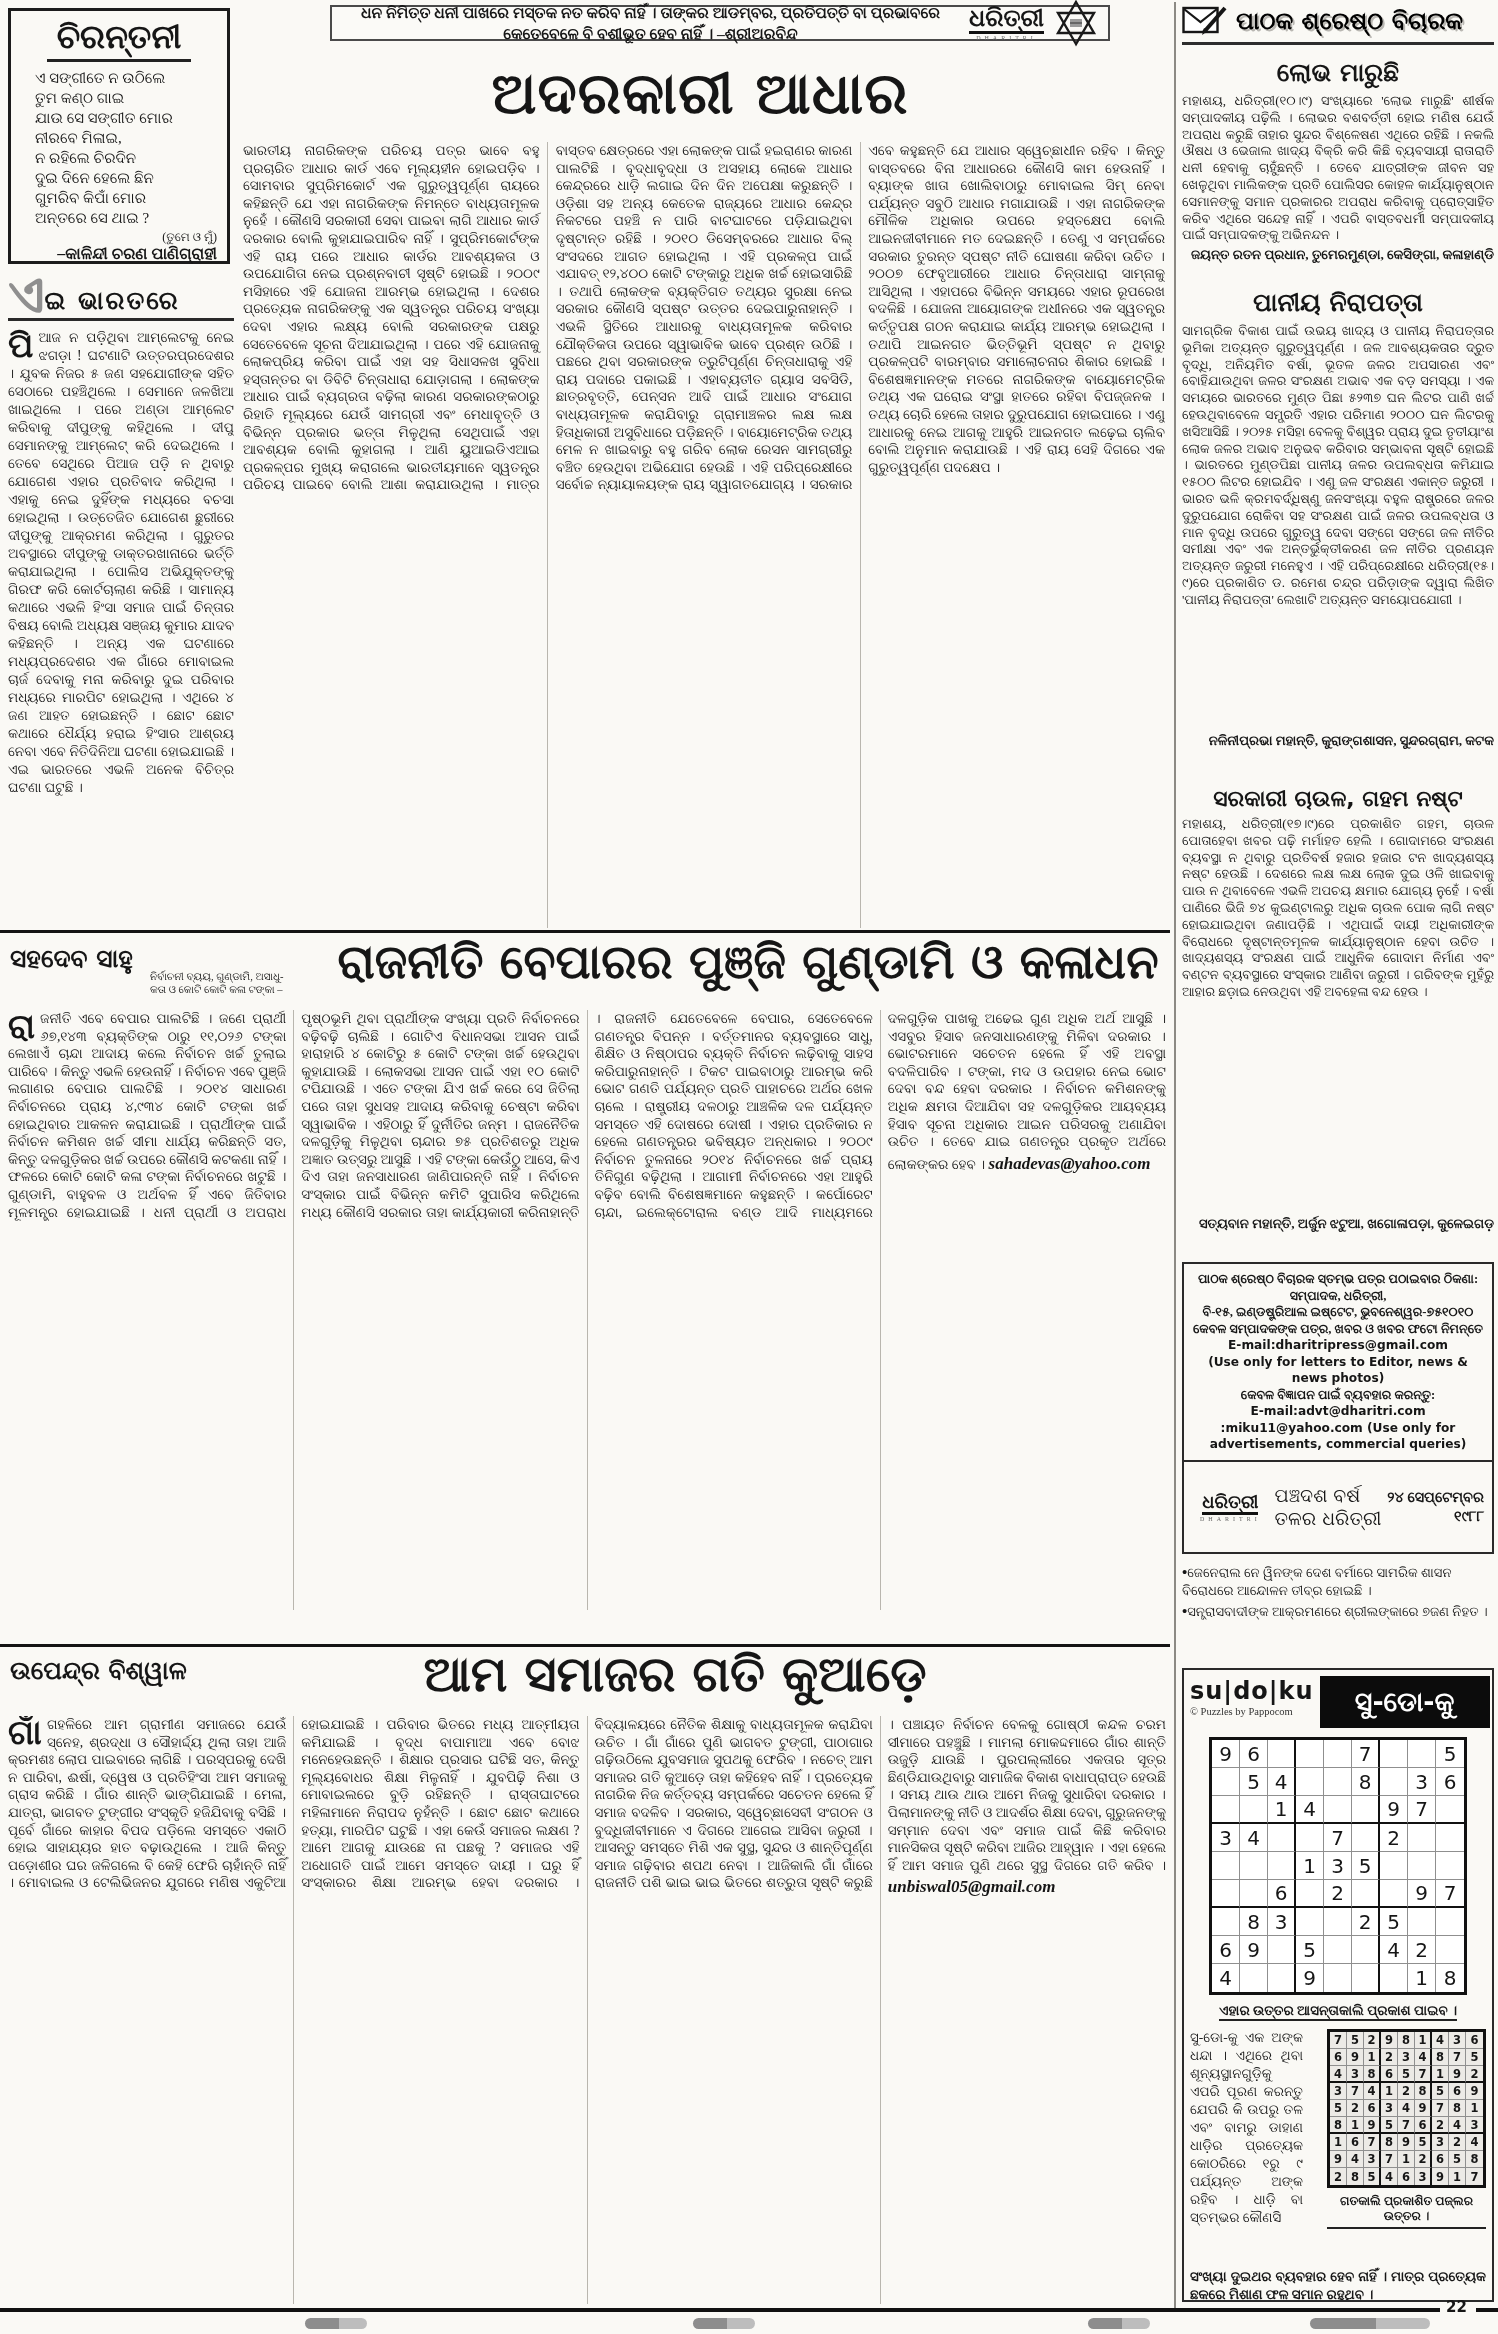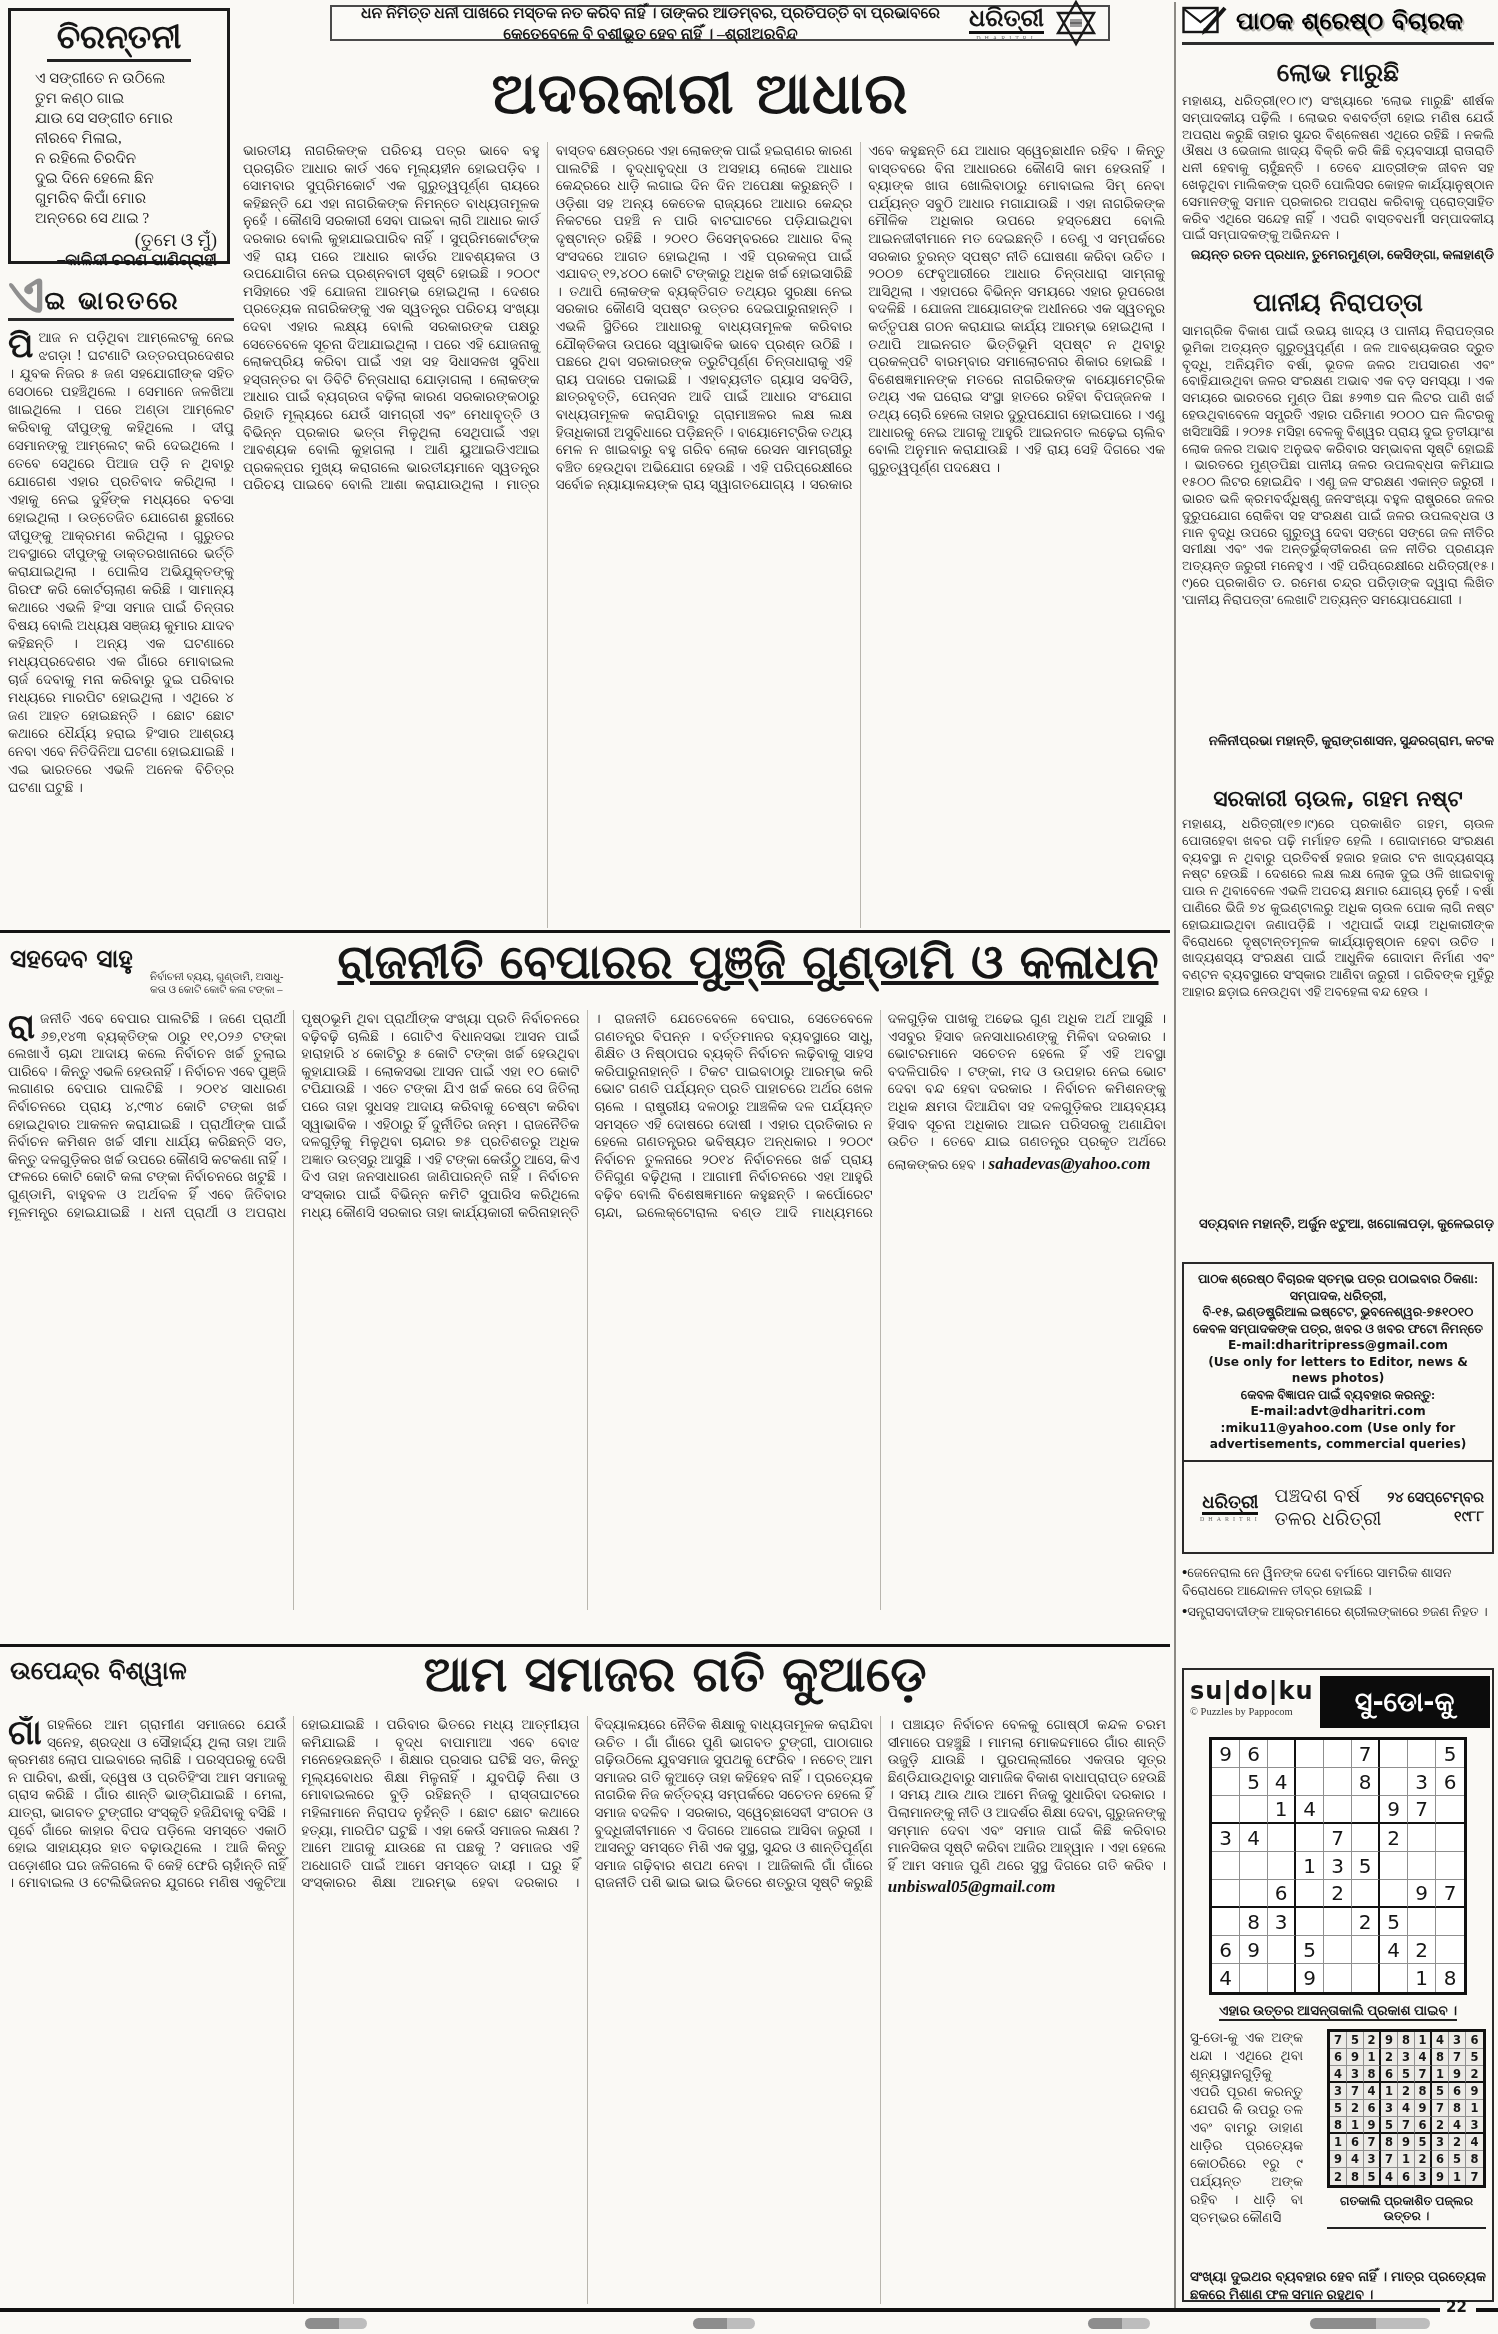--- a/index.html
+++ b/index.html
@@ -6,21 +6,21 @@
   .page{position:relative;width:1498px;height:2334px;background:#faf9f5;color:#161616;
         font-family:"Liberation Serif","DejaVu Serif",serif;overflow:hidden;margin:0 auto;}
   .jt{text-align:justify;}
   
   .poem-box{position:absolute;left:8px;top:8px;width:222px;height:256px;border:3px solid #1c1c1c;
             padding:6px 10px;box-sizing:border-box;}
   .poem-title{text-align:center;font-weight:900;font-size:33px;font-family:"DejaVu Sans",sans-serif;}
   .poem-title span{display:inline-block;border-bottom:3px solid #222;padding:0 10px 2px;}
   .poem-lines{margin-top:6px;font-size:15px;line-height:20px;padding-left:14px;}
   .poem-lines span{display:block;}
-  .poem-src{text-align:right;font-size:18px;margin-top:2px;}
+  .poem-src{text-align:right;font-size:12px;margin-top:2px;}
   .poem-author{text-align:right;font-weight:bold;font-size:16px;}
   
   .banner{position:absolute;left:330px;top:5px;width:780px;height:36px;border:2px solid #4a4a4a;
           display:flex;align-items:center;box-sizing:border-box;padding:2px 8px;background:#fbfaf7;}
   .banner-quote{flex:1;text-align:center;font-weight:bold;font-size:15.5px;line-height:21px;padding:0 6px;}
   .brand{display:flex;flex-direction:column;align-items:center;margin:0 8px;}
   .brand-word{font-family:"DejaVu Sans",sans-serif;font-weight:900;font-size:24px;border-bottom:3px solid #111;line-height:26px;}
   .brand-cap{font-size:6px;letter-spacing:4px;color:#666;margin-top:1px;}
   
   .main-headline{position:absolute;left:250px;top:60px;width:900px;text-align:center;
@@ -155,21 +155,21 @@
 
   <div class="hrule" style="top:930px;width:1170px;"></div>
   <div class="hrule" style="top:1644px;width:1170px;"></div>
   <div class="vrule"></div>
 
   <div class="byline" style="left:10px;top:944px;">ସହଦେବ ସାହୁ</div>
   <div class="kicker" style="left:150px;top:970px;">
     <span>ନିର୍ବାଚନୀ ବ୍ୟୟ, ଗୁଣ୍ଡାମି, ଅସାଧୁ-</span><br>
     <span>କତା ଓ କୋଟି କୋଟି କଳା ଟଙ୍କା –</span>
   </div>
-  <div class="art-headline" style="left:330px;top:934px;width:836px;font-size:47px;text-decoration:underline;">ରାଜନୀତି ବେପାରର ପୁଞ୍ଜି ଗୁଣ୍ଡାମି ଓ କଳାଧନ</div>
+  <div class="art-headline" style="left:330px;top:934px;width:836px;font-size:47px;">ରାଜନୀତି ବେପାରର ପୁଞ୍ଜି ଗୁଣ୍ଡାମି ଓ କଳାଧନ</div>
   <div class="art-body jt" style="left:8px;top:1010px;width:1158px;height:600px;">
     <span class="dropcap">ରା</span><span>ଜନୀତି ଏବେ ବେପାର ପାଲଟିଛି । ଜଣେ ପ୍ରାର୍ଥୀ ୬୭,୧୪୩ ବ୍ୟକ୍ତିଙ୍କ ଠାରୁ ୧୧,୦୨୬ ଟଙ୍କା ଲେଖାଏଁ ଚାନ୍ଦା ଆଦାୟ କଲେ ନିର୍ବାଚନ ଖର୍ଚ୍ଚ ତୁଲାଇ ପାରିବେ । କିନ୍ତୁ ଏଭଳି ହେଉନାହିଁ । ନିର୍ବାଚନ ଏବେ ପୁଞ୍ଜି ଲଗାଣର ବେପାର ପାଲଟିଛି । ୨୦୧୪ ସାଧାରଣ ନିର୍ବାଚନରେ ପ୍ରାୟ ୪,୯୩୪ କୋଟି ଟଙ୍କା ଖର୍ଚ୍ଚ ହୋଇଥିବାର ଆକଳନ କରାଯାଇଛି ।  ପ୍ରାର୍ଥୀଙ୍କ ପାଇଁ ନିର୍ବାଚନ କମିଶନ ଖର୍ଚ୍ଚ ସୀମା ଧାର୍ଯ୍ୟ କରିଛନ୍ତି ସତ, କିନ୍ତୁ ଦଳଗୁଡ଼ିକର ଖର୍ଚ୍ଚ ଉପରେ କୌଣସି କଟକଣା ନାହିଁ । ଫଳରେ କୋଟି କୋଟି କଳା ଟଙ୍କା ନିର୍ବାଚନରେ ଖଟୁଛି । ଗୁଣ୍ଡାମି, ବାହୁବଳ ଓ ଅର୍ଥବଳ ହିଁ ଏବେ ଜିତିବାର ମୂଳମନ୍ତ୍ର ହୋଇଯାଇଛି । ଧନୀ ପ୍ରାର୍ଥୀ ଓ ଅପରାଧ ପୃଷ୍ଠଭୂମି ଥିବା ପ୍ରାର୍ଥୀଙ୍କ ସଂଖ୍ୟା ପ୍ରତି ନିର୍ବାଚନରେ ବଢ଼ିବଢ଼ି ଚାଲିଛି ।  ଗୋଟିଏ ବିଧାନସଭା ଆସନ ପାଇଁ ହାରାହାରି ୪ କୋଟିରୁ ୫ କୋଟି ଟଙ୍କା ଖର୍ଚ୍ଚ ହେଉଥିବା କୁହାଯାଉଛି । ଲୋକସଭା ଆସନ ପାଇଁ ଏହା ୧୦ କୋଟି ଟପିଯାଉଛି । ଏତେ ଟଙ୍କା ଯିଏ ଖର୍ଚ୍ଚ କରେ ସେ ଜିତିଲା ପରେ ତାହା ସୁଧସହ ଆଦାୟ କରିବାକୁ ଚେଷ୍ଟା କରିବା ସ୍ୱାଭାବିକ । ଏହିଠାରୁ ହିଁ ଦୁର୍ନୀତିର ଜନ୍ମ ।  ରାଜନୈତିକ ଦଳଗୁଡ଼ିକୁ ମିଳୁଥିବା ଚାନ୍ଦାର ୭୫ ପ୍ରତିଶତରୁ ଅଧିକ ଅଜ୍ଞାତ ଉତ୍ସରୁ ଆସୁଛି । ଏହି ଟଙ୍କା କେଉଁଠୁ ଆସେ, କିଏ ଦିଏ ତାହା ଜନସାଧାରଣ ଜାଣିପାରନ୍ତି ନାହିଁ । ନିର୍ବାଚନ ସଂ‌ସ୍କାର ପାଇଁ ବିଭିନ୍ନ କମିଟି ସୁପାରିସ କରିଥିଲେ ମଧ୍ୟ କୌଣସି ସରକାର ତାହା କାର୍ଯ୍ୟକାରୀ କରିନାହାନ୍ତି । ରାଜନୀତି ଯେତେବେଳେ ବେପାର, ସେତେବେଳେ ଗଣତନ୍ତ୍ର ବିପନ୍ନ ।  ବର୍ତ୍ତମାନର ବ୍ୟବସ୍ଥାରେ ସାଧୁ, ଶିକ୍ଷିତ ଓ ନିଷ୍ଠାପର ବ୍ୟକ୍ତି ନିର୍ବାଚନ ଲଢ଼ିବାକୁ ସାହସ କରିପାରୁନାହାନ୍ତି । ଟିକଟ ପାଇବାଠାରୁ ଆରମ୍ଭ କରି ଭୋଟ ଗଣତି ପର୍ଯ୍ୟନ୍ତ ପ୍ରତି ପାହାଚରେ ଅର୍ଥର ଖେଳ ଚାଲେ । ରାଷ୍ଟ୍ରୀୟ ଦଳଠାରୁ ଆଞ୍ଚଳିକ ଦଳ ପର୍ଯ୍ୟନ୍ତ ସମସ୍ତେ ଏହି ଦୋଷରେ ଦୋଷୀ । ଏହାର ପ୍ରତିକାର ନ ହେଲେ ଗଣତନ୍ତ୍ରର ଭବିଷ୍ୟତ ଅନ୍ଧକାର ।  ୨୦୦୯ ନିର୍ବାଚନ ତୁଳନାରେ ୨୦୧୪ ନିର୍ବାଚନରେ ଖର୍ଚ୍ଚ ପ୍ରାୟ ତିନିଗୁଣ ବଢ଼ିଥିଲା । ଆଗାମୀ ନିର୍ବାଚନରେ ଏହା ଆହୁରି ବଢ଼ିବ ବୋଲି ବିଶେଷଜ୍ଞମାନେ କହୁଛନ୍ତି । କର୍ପୋରେଟ ଚାନ୍ଦା, ଇଲେକ୍ଟୋରାଲ ବଣ୍ଡ ଆଦି ମାଧ୍ୟମରେ ଦଳଗୁଡ଼ିକ ପାଖକୁ ଅଢେଇ ଗୁଣ ଅଧିକ ଅର୍ଥ ଆସୁଛି । ଏସବୁର ହିସାବ ଜନସାଧାରଣଙ୍କୁ ମିଳିବା ଦରକାର ।  ଭୋଟରମାନେ ସଚେତନ ହେଲେ ହିଁ ଏହି ଅବସ୍ଥା ବଦଳିପାରିବ । ଟଙ୍କା, ମଦ ଓ ଉପହାର ନେଇ ଭୋଟ ଦେବା ବନ୍ଦ ହେବା ଦରକାର । ନିର୍ବାଚନ କମିଶନଙ୍କୁ ଅଧିକ କ୍ଷମତା ଦିଆଯିବା ସହ ଦଳଗୁଡ଼ିକର ଆୟବ୍ୟୟ ହିସାବ ସୂଚନା ଅଧିକାର ଆଇନ ପରିସରକୁ ଅଣାଯିବା ଉଚିତ । ତେବେ ଯାଇ ଗଣତନ୍ତ୍ର ପ୍ରକୃତ ଅର୍ଥରେ ଲୋକଙ୍କର ହେବ ।</span>
     <span class="email">sahadevas@yahoo.com</span>
   </div>
 
   <div class="byline" style="left:10px;top:1656px;">ଉପେନ୍ଦ୍ର ବିଶ୍ୱାଳ</div>
   <div class="art-headline" style="left:280px;top:1646px;width:790px;font-size:49px;">ଆମ ସମାଜର ଗତି କୁଆଡ଼େ</div>
   <div class="art-body jt" style="left:8px;top:1716px;width:1158px;height:588px;">
     <span class="dropcap">ଗାଁ</span><span>ଗହଳିରେ ଆମ ଗ୍ରାମୀଣ ସମାଜରେ ଯେଉଁ ସ୍ନେହ, ଶ୍ରଦ୍ଧା ଓ ସୌହାର୍ଦ୍ଦ୍ୟ ଥିଲା ତାହା ଆଜି କ୍ରମଶଃ ଲୋପ ପାଇବାରେ ଲାଗିଛି । ପରସ୍ପରକୁ ଦେଖି ନ ପାରିବା, ଈର୍ଷା, ଦ୍ୱେଷ ଓ ପ୍ରତିହିଂସା ଆମ ସମାଜକୁ ଗ୍ରାସ କରିଛି । ଗାଁର ଶାନ୍ତି ଭାଙ୍ଗିଯାଇଛି । ମେଳା, ଯାତ୍ରା, ଭାଗବତ ଟୁଙ୍ଗୀର ସଂସ୍କୃତି ହଜିଯିବାକୁ ବସିଛି ।  ପୂର୍ବେ ଗାଁରେ କାହାର ବିପଦ ପଡ଼ିଲେ ସମସ୍ତେ ଏକାଠି ହୋଇ ସାହାଯ୍ୟର ହାତ ବଢ଼ାଉଥିଲେ । ଆଜି କିନ୍ତୁ ପଡ଼ୋଶୀର ଘର ଜଳିଗଲେ ବି କେହି ଫେରି ଚାହାଁନ୍ତି ନାହିଁ । ମୋବାଇଲ ଓ ଟେଲିଭିଜନର ଯୁଗରେ ମଣିଷ ଏକୁଟିଆ ହୋଇଯାଇଛି । ପରିବାର ଭିତରେ ମଧ୍ୟ ଆତ୍ମୀୟତା କମିଯାଇଛି । ବୃଦ୍ଧ ବାପାମାଆ ଏବେ ବୋଝ ମନେହେଉଛନ୍ତି ।  ଶିକ୍ଷାର ପ୍ରସାର ଘଟିଛି ସତ, କିନ୍ତୁ ମୂଲ୍ୟବୋଧର ଶିକ୍ଷା ମିଳୁନାହିଁ । ଯୁବପିଢ଼ି ନିଶା ଓ ମୋବାଇଲରେ ବୁଡ଼ି ରହିଛନ୍ତି । ରାସ୍ତାଘାଟରେ ମହିଳାମାନେ ନିରାପଦ ନୁହଁନ୍ତି । ଛୋଟ ଛୋଟ କଥାରେ ହତ୍ୟା, ମାରପିଟ ଘଟୁଛି । ଏହା କେଉଁ ସମାଜର ଲକ୍ଷଣ ? ଆମେ ଆଗକୁ ଯାଉଛେ ନା ପଛକୁ ?  ସମାଜର ଏହି ଅଧୋଗତି ପାଇଁ ଆମେ ସମସ୍ତେ ଦାୟୀ । ଘରୁ ହିଁ ସଂସ୍କାରର ଶିକ୍ଷା ଆରମ୍ଭ ହେବା ଦରକାର । ବିଦ୍ୟାଳୟରେ ନୈତିକ ଶିକ୍ଷାକୁ ବାଧ୍ୟତାମୂଳକ କରାଯିବା ଉଚିତ । ଗାଁ ଗାଁରେ ପୁଣି ଭାଗବତ ଟୁଙ୍ଗୀ, ପାଠାଗାର ଗଢ଼ିଉଠିଲେ ଯୁବସମାଜ ସୁପଥକୁ ଫେରିବ । ନଚେତ୍ ଆମ ସମାଜର ଗତି କୁଆଡ଼େ ତାହା କହିହେବ ନାହିଁ ।  ପ୍ରତ୍ୟେକ ନାଗରିକ ନିଜ କର୍ତ୍ତବ୍ୟ ସମ୍ପର୍କରେ ସଚେତନ ହେଲେ ହିଁ ସମାଜ ବଦଳିବ । ସରକାର, ସ୍ୱେଚ୍ଛାସେବୀ ସଂଗଠନ ଓ ବୁଦ୍ଧିଜୀବୀମାନେ ଏ ଦିଗରେ ଆଗେଇ ଆସିବା ଜରୁରୀ । ଆସନ୍ତୁ ସମସ୍ତେ ମିଶି ଏକ ସୁସ୍ଥ, ସୁନ୍ଦର ଓ ଶାନ୍ତିପୂର୍ଣ୍ଣ ସମାଜ ଗଢ଼ିବାର ଶପଥ ନେବା ।  ଆଜିକାଲି ଗାଁ ଗାଁରେ ରାଜନୀତି ପଶି ଭାଇ ଭାଇ ଭିତରେ ଶତ୍ରୁତା ସୃଷ୍ଟି କରୁଛି । ପଞ୍ଚାୟତ ନିର୍ବାଚନ ବେଳକୁ ଗୋଷ୍ଠୀ କନ୍ଦଳ ଚରମ ସୀମାରେ ପହଞ୍ଚୁଛି । ମାମଲା ମୋକଦ୍ଦମାରେ ଗାଁର ଶାନ୍ତି ଉଜୁଡ଼ି ଯାଉଛି । ପୁରପଲ୍ଲୀରେ ଏକତାର ସୂତ୍ର ଛିଣ୍ଡିଯାଉଥିବାରୁ ସାମାଜିକ ବିକାଶ ବାଧାପ୍ରାପ୍ତ ହେଉଛି ।  ସମୟ ଥାଉ ଥାଉ ଆମେ ନିଜକୁ ସୁଧାରିବା ଦରକାର । ପିଲାମାନଙ୍କୁ ନୀତି ଓ ଆଦର୍ଶର ଶିକ୍ଷା ଦେବା, ଗୁରୁଜନଙ୍କୁ ସମ୍ମାନ ଦେବା ଏବଂ ସମାଜ ପାଇଁ କିଛି କରିବାର ମାନସିକତା ସୃଷ୍ଟି କରିବା ଆଜିର ଆହ୍ୱାନ । ଏହା ହେଲେ ହିଁ ଆମ ସମାଜ ପୁଣି ଥରେ ସୁସ୍ଥ ଦିଗରେ ଗତି କରିବ ।</span>
     <span class="email">unbiswal05@gmail.com</span>

